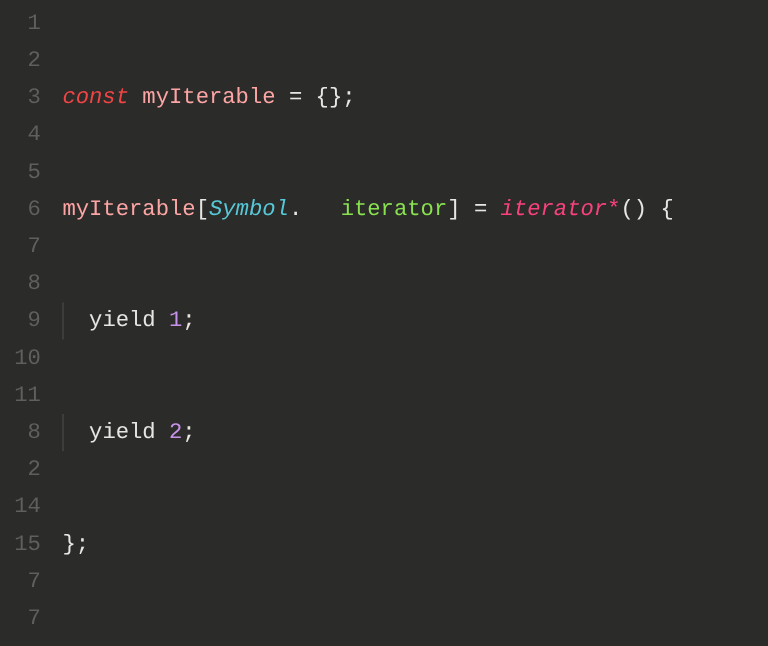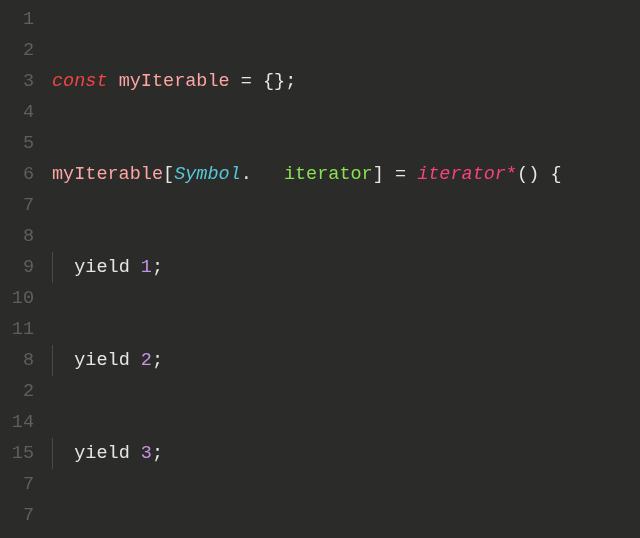--- a/index.html
+++ b/index.html
@@ -77,21 +77,20 @@
     <div>14</div>
     <div>15</div>
     <div>7</div>
     <div>7</div>
   </div>
   <div class="code">
     <div class="line"><span class="kw">const</span><span class="punct"> </span><span class="str-var">myIterable</span><span class="punct"> = </span><span class="punct">{}</span><span class="punct">;</span></div>
     <div class="line"><span class="str-var">myIterable</span><span class="punct">[</span><span class="obj">Symbol</span><span class="punct">.</span><span class="prop">iterator</span><span class="punct">]</span><span class="punct"> = </span><span class="fnkw">iterator</span><span class="star">*</span><span class="punct">()</span><span class="punct"> {</span></div>
     <div class="line"><span class="indent-guide"></span>  <span class="yield">yield</span><span> </span><span class="num">1</span><span class="punct">;</span></div>
     <div class="line"><span class="indent-guide"></span>  <span class="yield">yield</span><span> </span><span class="num">2</span><span class="punct">;</span></div>
-    <div class="line"><span class="indent-guide"></span>  <span class="yield">yield</span><span> </span><span class="num">3</span><span class="punct">;</span></div>
     <div class="line"><span class="punct">}</span><span class="punct">;</span></div>
     
     
     
     
     
     
     
     
     

